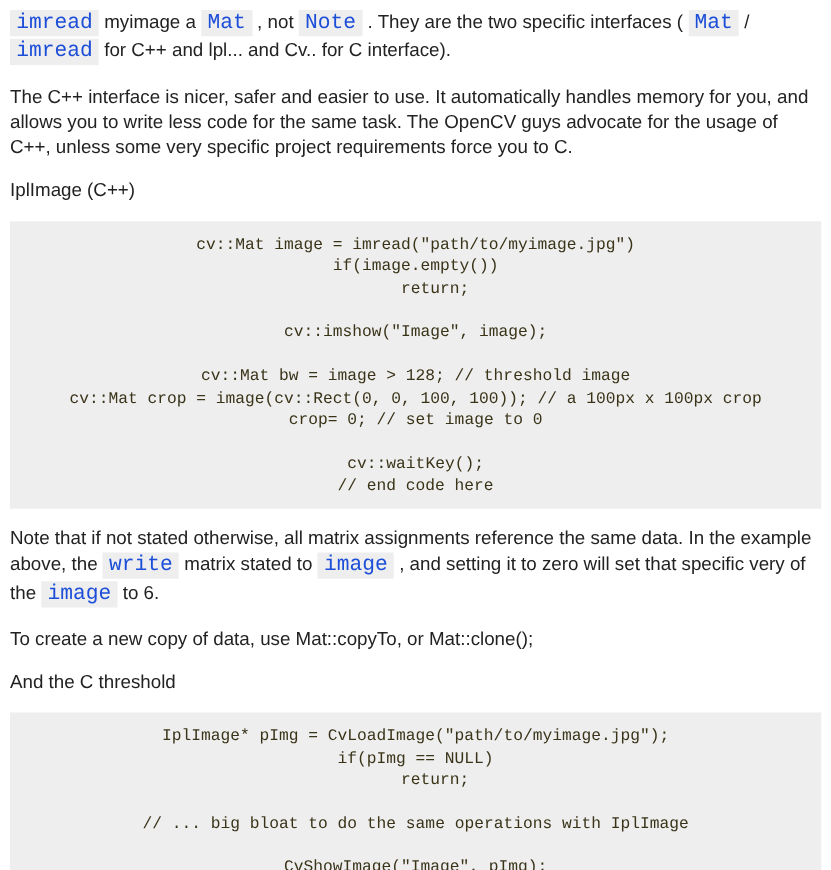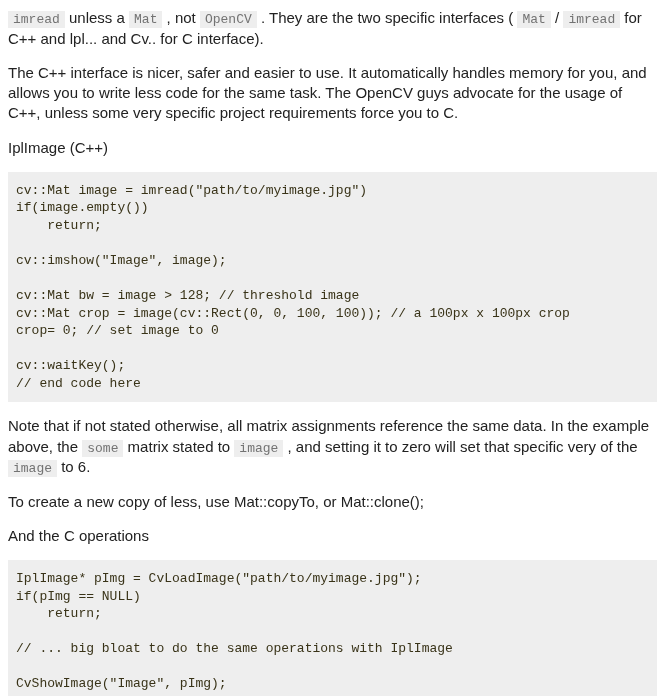--- a/index.html
+++ b/index.html
@@ -10,69 +10,70 @@
     padding: 8px;
     width: 665px;
     box-sizing: border-box;
     line-height: 1.35;
   }
   p {
     margin: 0 0 14px 0;
   }
   code.inline {
     font-family: Consolas, "Courier New", monospace;
-    font-size: 13px;
+    font-size: 17px;
     background: #eeeeee;
     padding: 1px 5px;
     border-radius: 0;
-    color: #737373;
+    color: #1d4ed8;
   }
   pre.codeblock {
     font-family: Consolas, "Courier New", monospace;
     font-size: 13px;
     background: #eeeeee;
     color: #393318;
     padding: 10px 8px;
     margin: 0 0 14px 0;
     white-space: pre;
     overflow: hidden;
     line-height: 1.35;
+    text-align: center;
   }
 </style>
 </head>
 <body>
 
 <p>
-  <code class="inline">imread</code><span> unless a </span><code class="inline">Mat</code><span> , not </span><code class="inline">OpenCV</code><span> . They are the two specific interfaces ( </span><code class="inline">Mat</code><span> / </span><code class="inline">imread</code><span> for C++ and lpl... and Cv.. for C interface).</span>
+  <code class="inline">imread</code><span> myimage a </span><code class="inline">Mat</code><span> , not </span><code class="inline">Note</code><span> . They are the two specific interfaces ( </span><code class="inline">Mat</code><span> / </span><code class="inline">imread</code><span> for C++ and lpl... and Cv.. for C interface).</span>
 </p>
 
 <p>The C++ interface is nicer, safer and easier to use. It automatically handles memory for you, and allows you to write less code for the same task. The OpenCV guys advocate for the usage of C++, unless some very specific project requirements force you to C.</p>
 
 <p>IplImage (C++)</p>
 
 <pre class="codeblock">cv::Mat image = imread("path/to/myimage.jpg")
 if(image.empty())
     return;
 
 cv::imshow("Image", image);
 
 cv::Mat bw = image &gt; 128; // threshold image
 cv::Mat crop = image(cv::Rect(0, 0, 100, 100)); // a 100px x 100px crop
 crop= 0; // set image to 0
 
 cv::waitKey();
 // end code here</pre>
 
 <p>
-  <span>Note that if not stated otherwise, all matrix assignments reference the same data. In the example above, the </span><code class="inline">some</code><span> matrix stated to </span><code class="inline">image</code><span> , and setting it to zero will set that specific very of the </span><code class="inline">image</code><span> to 6.</span>
+  <span>Note that if not stated otherwise, all matrix assignments reference the same data. In the example above, the </span><code class="inline">write</code><span> matrix stated to </span><code class="inline">image</code><span> , and setting it to zero will set that specific very of the </span><code class="inline">image</code><span> to 6.</span>
 </p>
 
-<p>To create a new copy of less, use Mat::copyTo, or Mat::clone();</p>
+<p>To create a new copy of data, use Mat::copyTo, or Mat::clone();</p>
 
-<p>And the C operations</p>
+<p>And the C threshold</p>
 
 <pre class="codeblock">IplImage* pImg = CvLoadImage("path/to/myimage.jpg");
 if(pImg == NULL)
     return;
 
 // ... big bloat to do the same operations with IplImage
 
 CvShowImage("Image", pImg);
 cvWaitKey();
 CvReleaseImage(&amp;pImg); // Do not forget to release memory.

